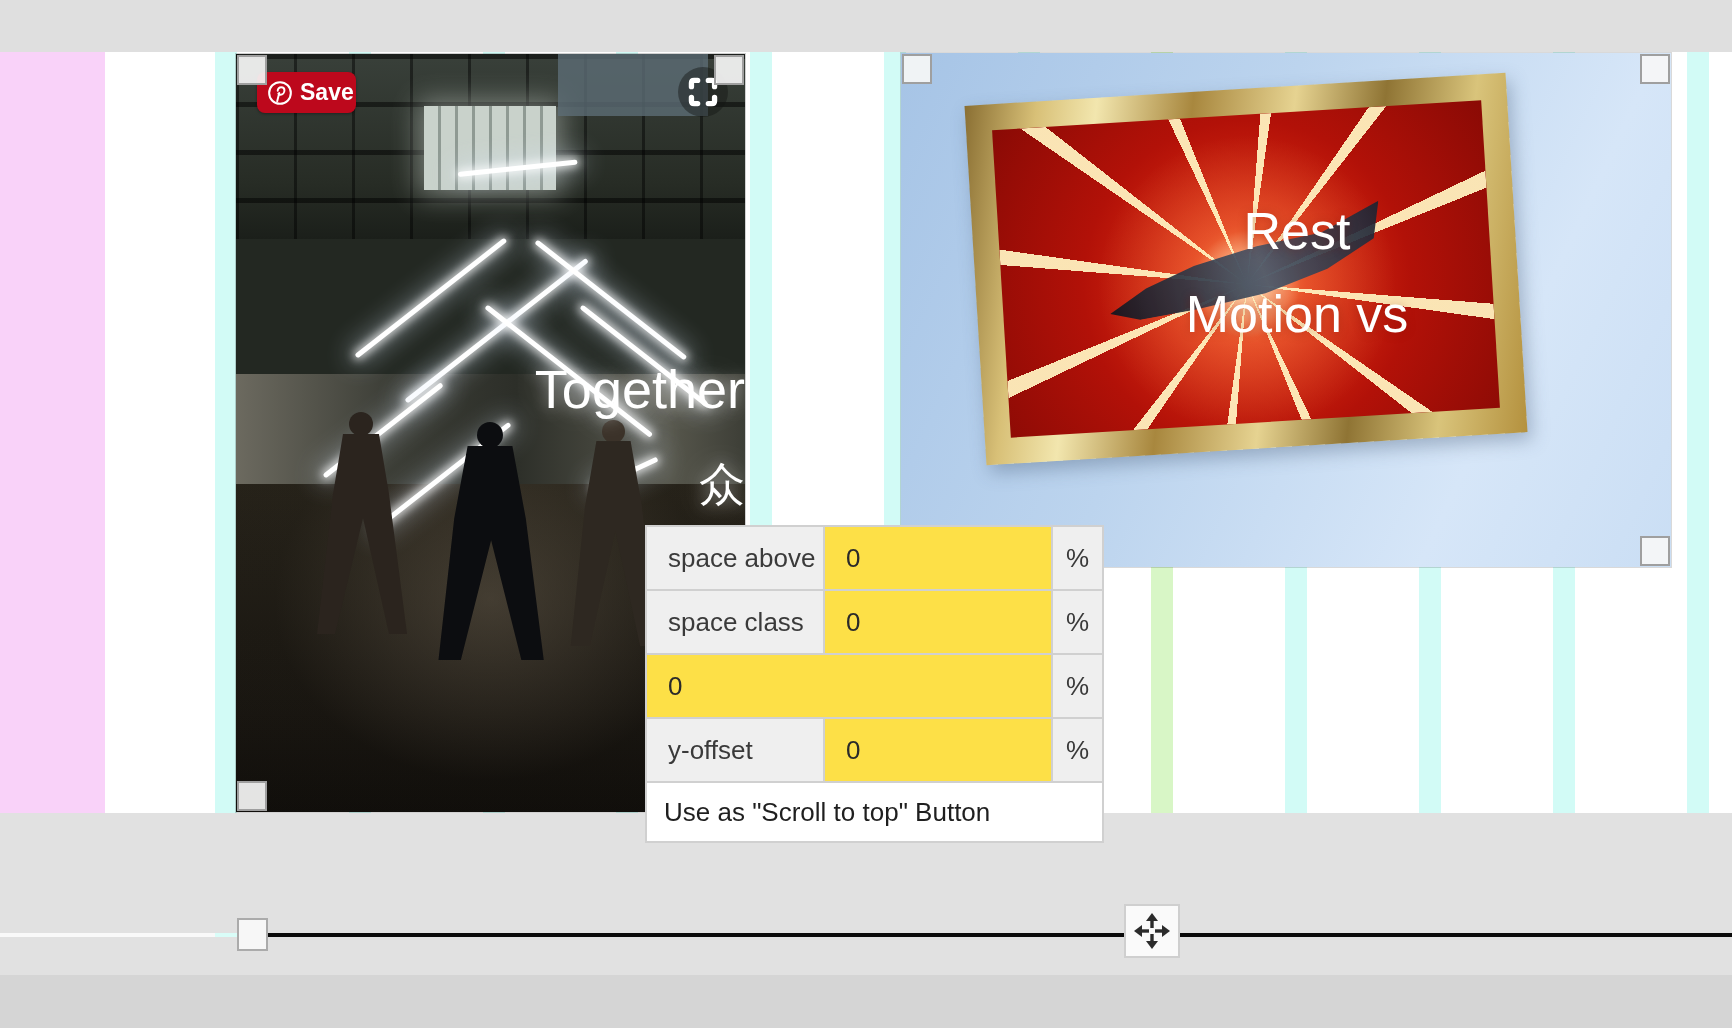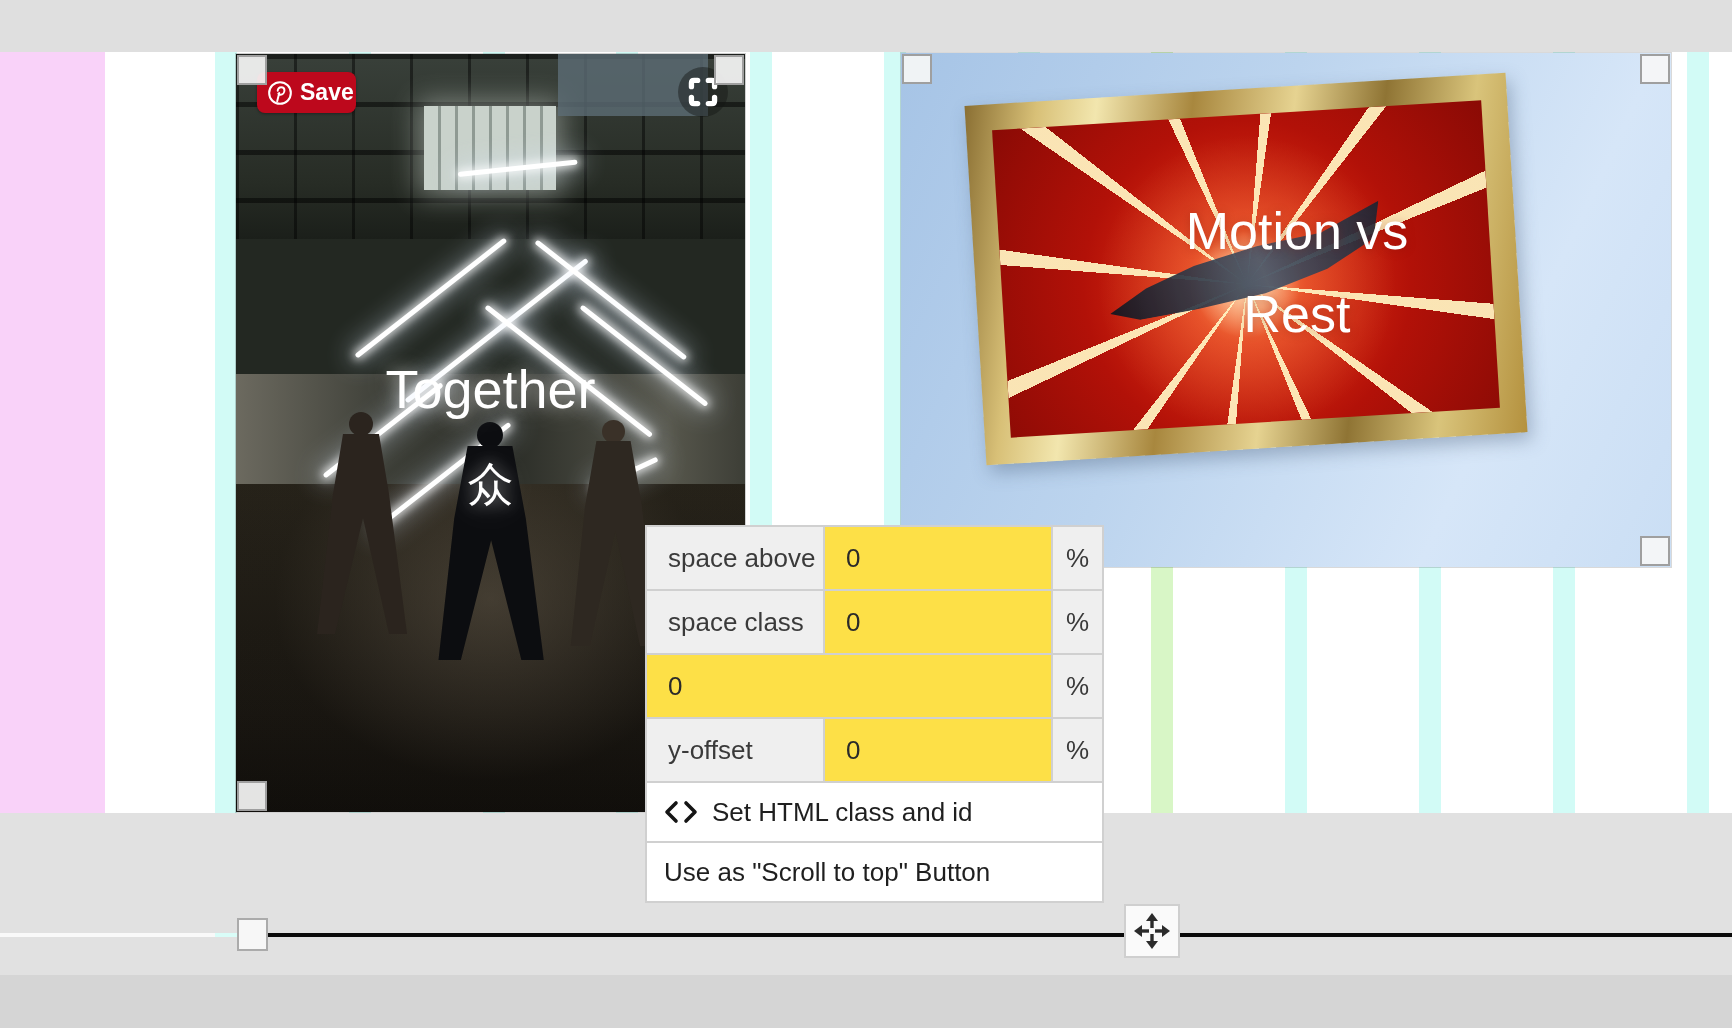--- a/index.html
+++ b/index.html
@@ -39,21 +39,21 @@
     background:radial-gradient(ellipse at 50% 35%,rgba(128,116,98,.38),rgba(40,36,30,.1) 60%),
                linear-gradient(180deg,#262219,#17140f 70%,#0e0c09);}
   .tube{position:absolute;height:5px;background:#fff;border-radius:3px;
     transform-origin:left center;
     box-shadow:0 0 10px 2px rgba(255,255,255,.85),0 0 26px 6px rgba(220,235,255,.45);}
   .sil{position:absolute;}
   .sil .head{position:absolute;border-radius:50%;}
   .sil .body{position:absolute;}
   .caption{color:#fff;text-align:center;font-weight:400;
     text-shadow:0 0 16px rgba(255,255,255,.55),0 0 40px rgba(255,255,255,.25);}
-  .cap-left{left:0;top:288px;width:509px;font-size:54px;line-height:95px;}
+  .cap-left{left:0;top:288px;width:509px;font-size:54px;line-height:95px;text-align:right;}
   .cap-left .l2{font-size:46px;}
   .cap-right{left:116px;top:137px;width:560px;font-size:52px;line-height:83px;font-weight:500;
     text-shadow:0 1px 10px rgba(120,20,10,.35);}
 
   
   .pin-btn{left:257px;top:72px;width:99px;height:41px;border-radius:8px;
     background:var(--pinterest_red);display:flex;align-items:center;gap:7px;
     padding-left:10px;box-sizing:border-box;box-shadow:0 1px 3px rgba(0,0,0,.35);}
   .pin-btn span{color:#fff;font-size:23px;font-weight:700;}
 
@@ -194,22 +194,22 @@
   </div>
 
   <div class="abs img-right">
     <div class="abs foil">
       <div class="foil-red">
         <div class="rays"></div>
         <div class="swoosh"></div>
       </div>
     </div>
     <div class="abs caption cap-right">
+      <div>Rest</div>
       <div>Motion vs</div>
-      <div>Rest</div>
     </div>
   </div>
 
   <div class="abs handle" style="left:237px;top:55px"></div>
   <div class="abs handle" style="left:714px;top:55px"></div>
   <div class="abs handle" style="left:237px;top:781px"></div>
   <div class="abs handle" style="left:902px;top:54px"></div>
   <div class="abs handle" style="left:1640px;top:54px"></div>
   <div class="abs handle" style="left:1640px;top:536px"></div>
 
@@ -255,27 +255,18 @@
         </div>
       <div class="unit">%</div>
     </div>
     <div class="prow">
       <div class="lab">y-offset</div>
       <div class="val">
           <input value="0" style="">
         </div>
       <div class="unit">%</div>
     </div>
-    <div class="action">
-      <span class="code-ic">
-        <svg width="34" height="24" viewBox="0 0 34 22">
-          <path d="M12 2 L3 11 L12 20" fill="none" stroke="#151515" stroke-width="3.6" stroke-linecap="round" stroke-linejoin="round"></path>
-          <path d="M22 2 L31 11 L22 20" fill="none" stroke="#151515" stroke-width="3.6" stroke-linecap="round" stroke-linejoin="round"></path>
-        </svg>
-      </span>
-      <span>Set HTML class and id</span>
-    </div>
     <div class="action noicon">
       <span>Use as "Scroll to top" Button</span>
     </div>
   </div>
 
 </div>
 
 </body></html>

